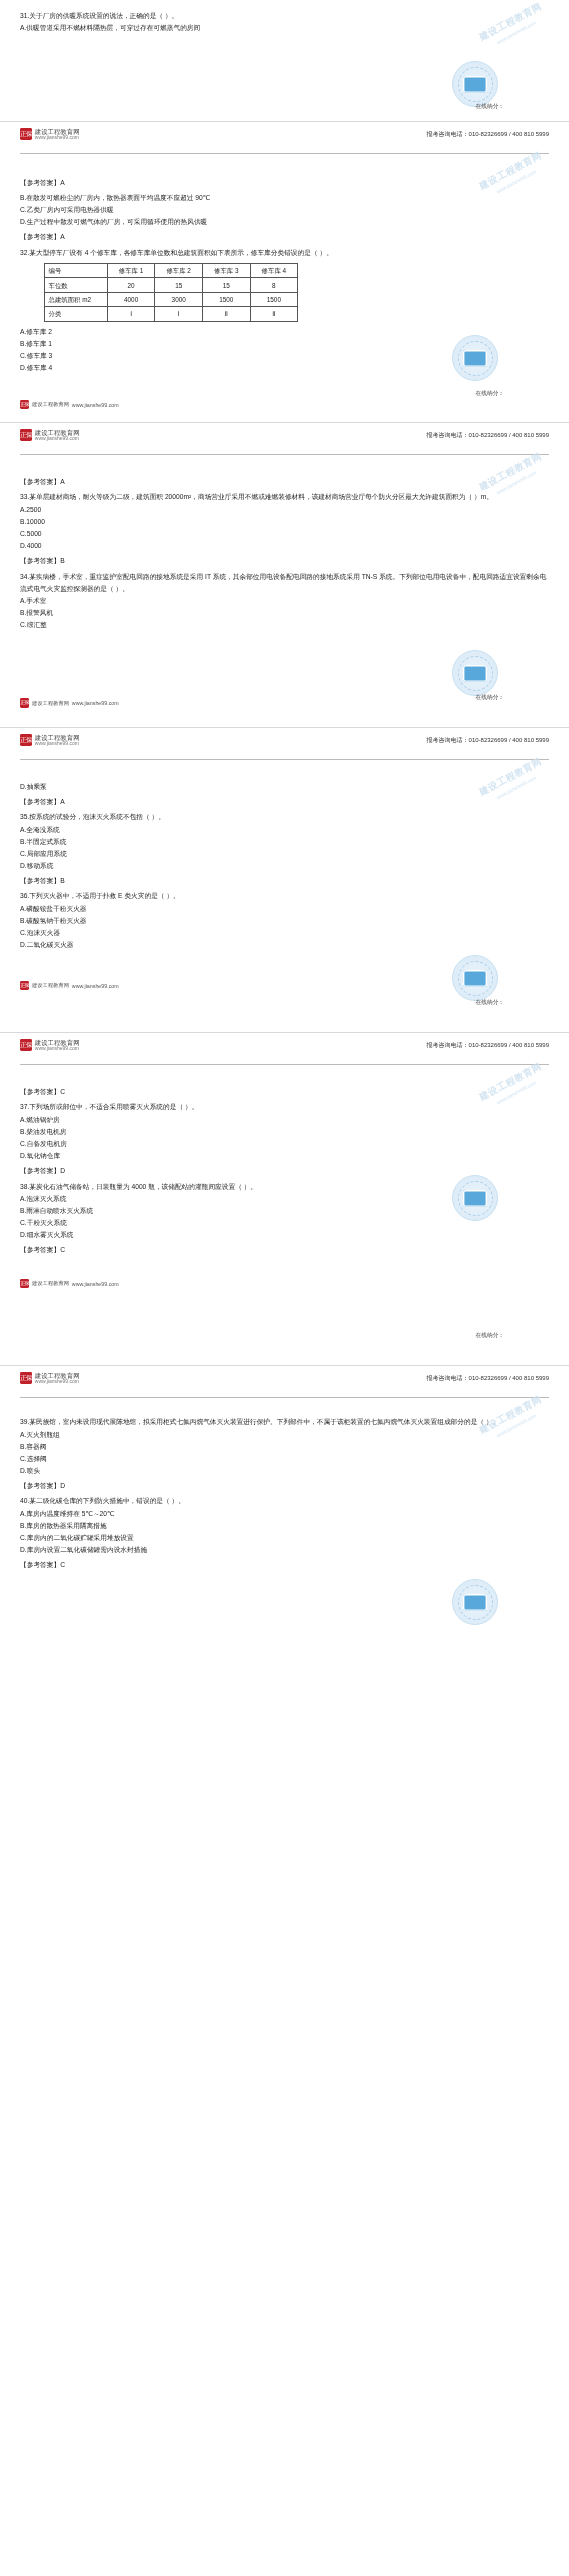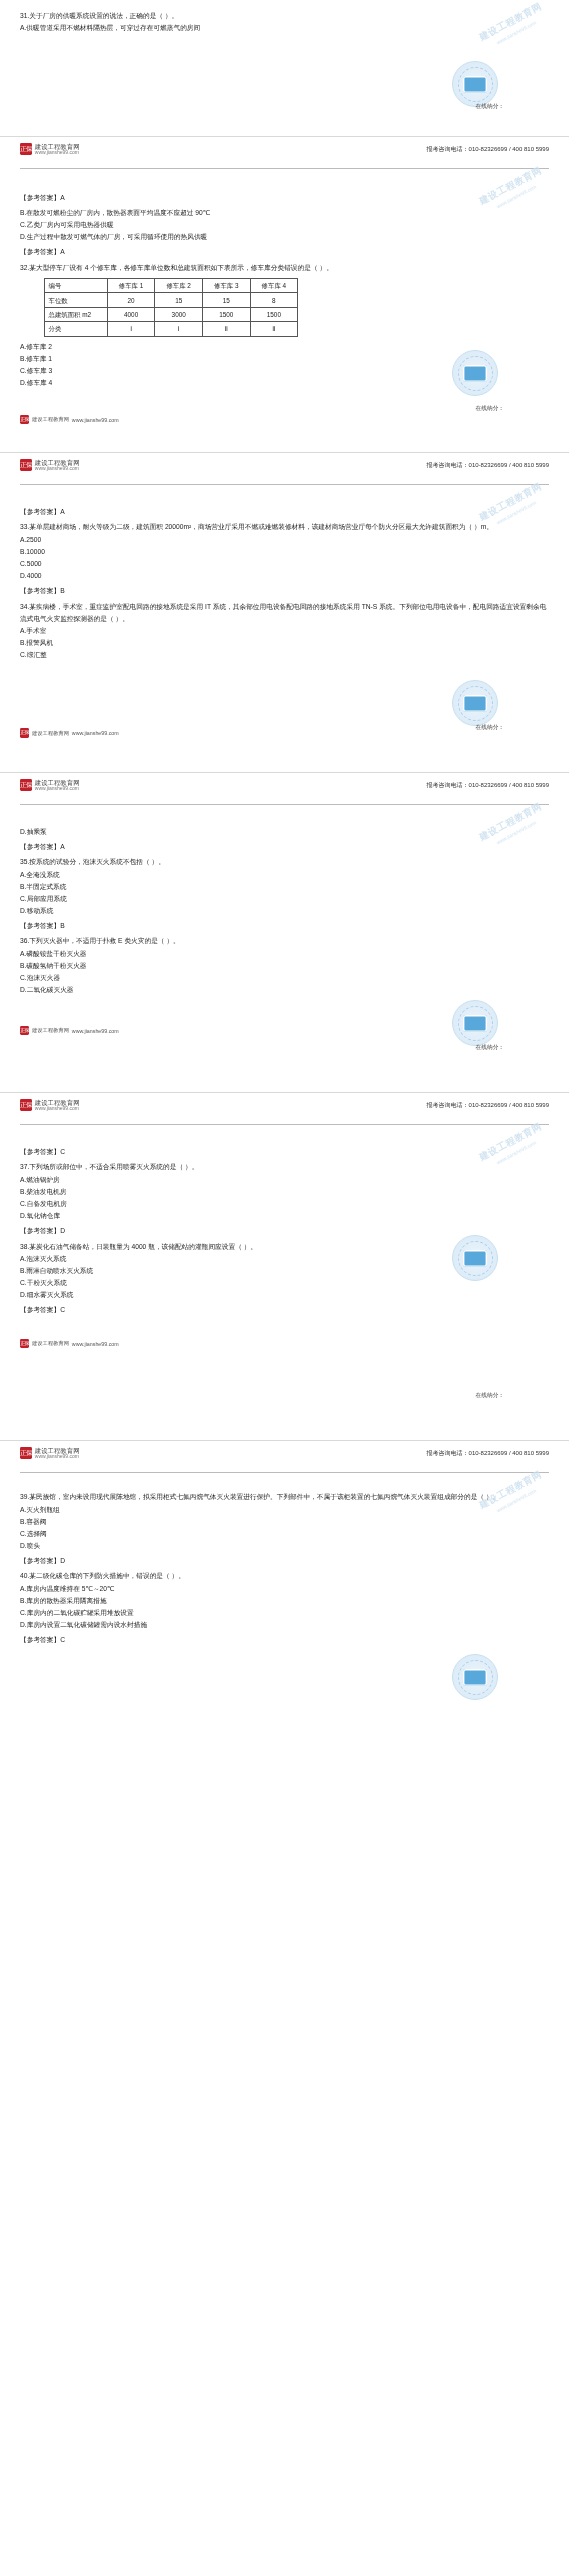--- a/index.html
+++ b/index.html
@@ -19,21 +19,20 @@
   .sheet{
     position:relative;
     width:569px;
     box-sizing:border-box;
     padding:0 20px 12.8px 20px;
     background:#fff;
     overflow:hidden;
   }
   .sheet + .sheet{
     border-top:0.7px solid #d9d9d9;
-    margin-top:15px;
   }
   
   .sheet-header{
     position:relative;
     height:24px;
     display:flex;
     align-items:flex-start;
     justify-content:space-between;
     padding-top:5.7px;
   }

